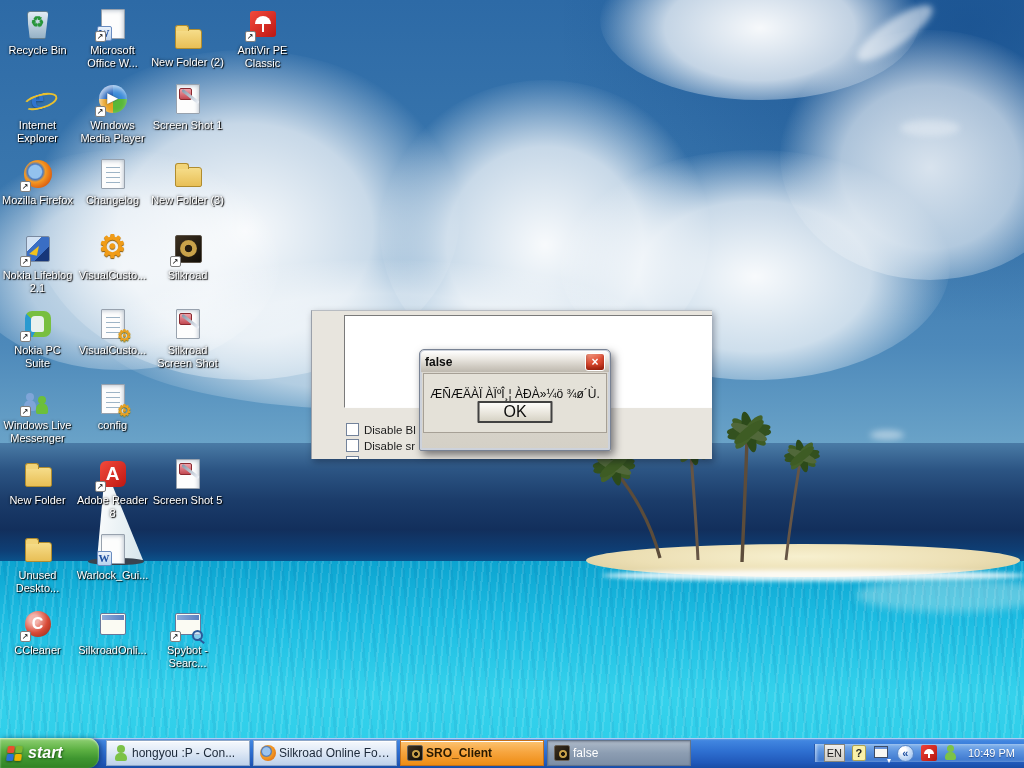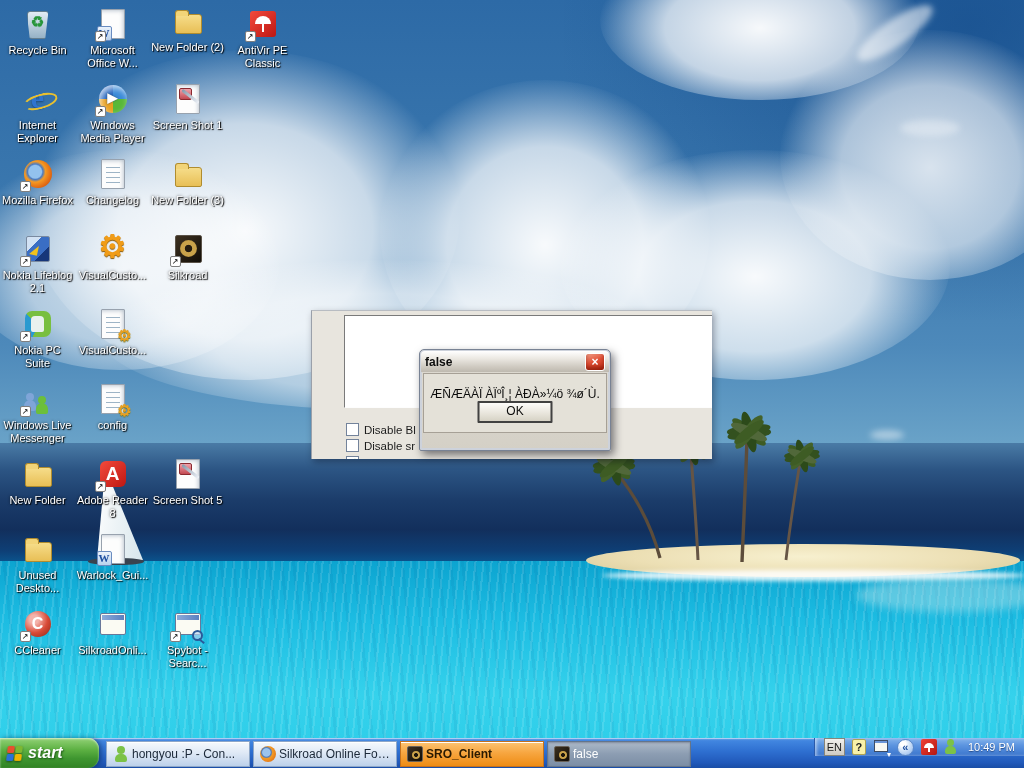--- a/index.html
+++ b/index.html
@@ -109,23 +109,23 @@
 .dtitle{height:21px;margin:1px 1px 0;border-radius:4px 4px 0 0;display:flex;align-items:center;padding:0 4px;
  background:linear-gradient(180deg,#ffffff 0%,#ece9e3 35%,#cfcac1 75%,#beb9af 100%)}
 .dtitle b{flex:1;font-size:12px;color:#0e0e0e}
 .xbtn{width:20px;height:18px;border-radius:3px;border:1px solid #fff;cursor:pointer;
  background:linear-gradient(160deg,#f2a088 0%,#e15137 45%,#bf2c13 100%);
  box-shadow:inset 0 -3px 4px rgba(110,15,0,.55);color:#fff;font:bold 12px/16px "Liberation Sans",sans-serif;text-align:center}
 .dbody{position:relative;height:60px;margin:1px 3px 3px;background:#e4e1d8;border:1px solid #a6a096}
 .dmsg{margin-top:13px;text-align:center;font-size:12px;color:#0c0c0c}
 .okbtn{position:absolute;left:50%;transform:translateX(-50%);bottom:9px;width:75px;height:22px;cursor:pointer;
  background:linear-gradient(180deg,#fdfcfa 0%,#e9e6dd 55%,#d6d2c5 100%);
- border:2px solid #414141;border-radius:1px;font-size:12px;color:#0c0c0c;text-align:center;line-height:17px}
-
-.taskbar{position:absolute;left:0;bottom:0;width:1024px;height:30px;z-index:10;display:flex;align-items:flex-start;
+ border:2px solid #414141;border-radius:1px;font-size:16px;color:#0c0c0c;text-align:center;line-height:17px}
+
+.taskbar{position:absolute;left:0;bottom:0;width:1024px;height:30px;z-index:10;display:flex;align-items:center;
  background:linear-gradient(180deg,#78abe8 0%,#4186e0 9%,#2e6fd0 45%,#2159ba 82%,#194da6 100%);
  box-shadow:inset 0 1px 0 rgba(255,255,255,.45)}
 .startbtn{flex:none;width:99px;border-radius:0 11px 11px 0;display:flex;align-items:center;gap:6px;
  padding:0 12px 0 7px;cursor:pointer;color:#fff;font:italic bold 16px/30px "Liberation Sans",sans-serif;
  text-shadow:1px 1px 2px rgba(0,40,0,.6);
  background:linear-gradient(180deg,#92d276 0%,#5cb042 40%,#3f9630 68%,#318324 100%);
  box-shadow:inset 0 1px 2px rgba(255,255,255,.65),2px 0 5px rgba(0,25,70,.5)}
 .flag{width:15px;height:15px;display:grid;grid-template:7px 7px/7px 7px;gap:1px;transform:skewX(-7deg);
  filter:drop-shadow(0 1px 1px rgba(0,0,0,.45))}
 .flag span{border-radius:1.5px}
@@ -229,21 +229,21 @@
       <div class="dlabel">Recycle Bin</div>
     </div>
       <div class="dicon" style="left:76px;top:8px">
       <div class="glyph">
           <i class="page"></i>
           <b class="wbad">W</b>
           <span class="sc">↗</span>
         </div>
       <div class="dlabel">Microsoft Office W...</div>
     </div>
-      <div class="dicon" style="left:151px;top:5px">
+      <div class="dicon" style="left:151px;top:20px">
       <div class="glyph">
           <i style="left:4px;top:9px;width:27px;height:20px;background:linear-gradient(180deg,#f6dd8a,#e8bf56);border:1px solid #b08c2e;border-radius:2px 3px 2px 2px"></i>
           <i style="left:4px;top:5px;width:14px;height:6px;background:#f2d478;border:1px solid #b08c2e;border-bottom:none;border-radius:3px 3px 0 0"></i>
         </div>
       <div class="dlabel">New Folder (2)</div>
     </div>
       <div class="dicon" style="left:226px;top:8px">
       <div class="glyph">
           <i class="redsq"></i>
           <i class="umbr"></i>
@@ -323,20 +323,28 @@
           <span class="sc">↗</span>
         </div>
       <div class="dlabel">Nokia PC Suite</div>
     </div>
       <div class="dicon" style="left:76px;top:308px">
       <div class="glyph">
           <i class="page lined"></i>
           <b class="gearsm">⚙</b>
         </div>
       <div class="dlabel">VisualCusto...</div>
+    </div>
+      <div class="dicon" style="left:151px;top:308px">
+      <div class="glyph">
+          <i class="page"></i>
+          <i class="stamp"></i>
+          <i class="pen"></i>
+        </div>
+      <div class="dlabel">Silkroad Screen Shot</div>
     </div>
       <div class="dicon" style="left:1px;top:383px">
       <div class="glyph">
           <i class="pers pblue"></i>
           <i class="pers pgreen"></i>
           <span class="sc">↗</span>
         </div>
       <div class="dlabel">Windows Live Messenger</div>
     </div>
       <div class="dicon" style="left:76px;top:383px">

